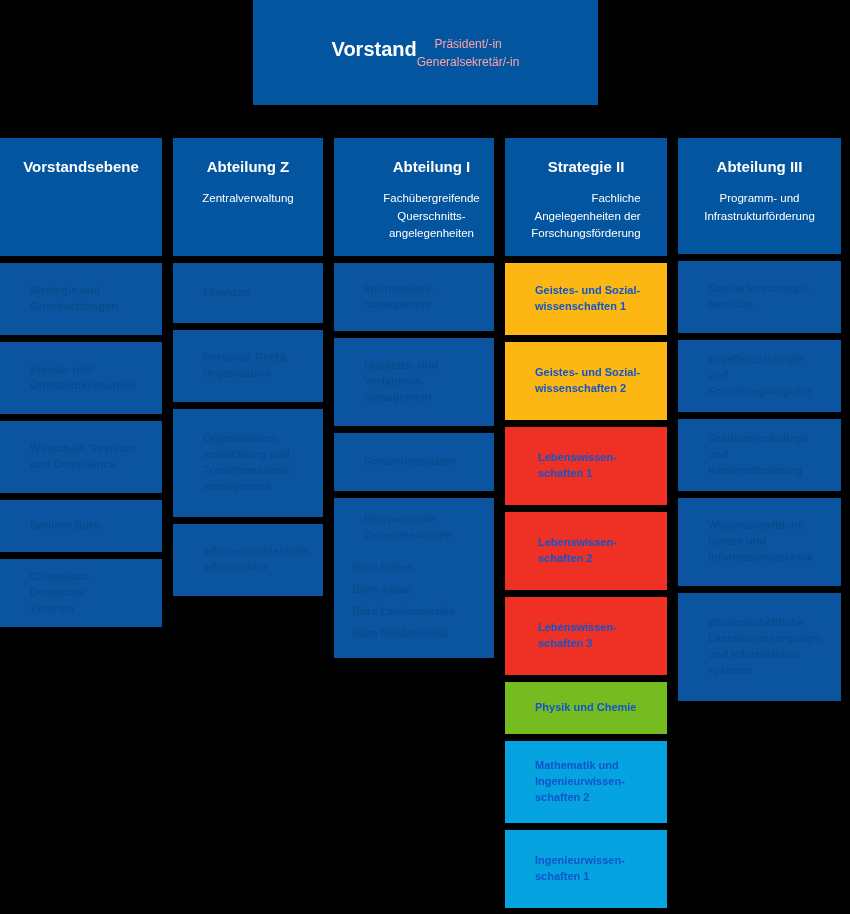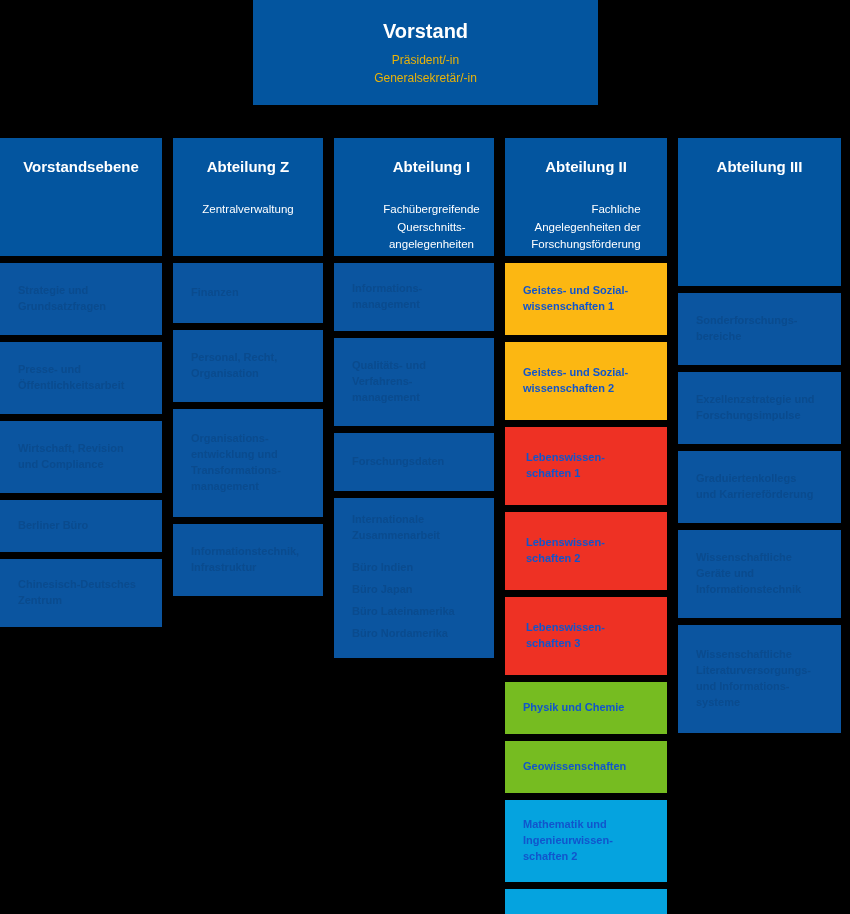--- a/index.html
+++ b/index.html
@@ -18,34 +18,34 @@
   
   #board-box {
     position: absolute;
     left: 253px;
     top: 0px;
     width: 345px;
     height: 105px;
     background: #03559F;
     box-sizing: border-box;
     display: flex;
-    flex-direction: column;
+    flex-direction: row;
     align-items: center;
     justify-content: center;
     text-align: center;
   }
   #board-box .board-title {
     color: #ffffff;
     font-size: 20px;
     font-weight: bold;
     line-height: 1.2;
     margin-bottom: 8px;
   }
   #board-box .board-sub {
-    color: #eab308;
+    color: #fca5a5;
     font-size: 12px;
     line-height: 1.5;
   }
 
   
   #columns {
     position: absolute;
     left: 0px;
     top: 138px;
     width: 850px;
@@ -79,41 +79,41 @@
   .col-header .hdr-title {
     color: #ffffff;
     font-size: 15px;
     font-weight: bold;
     line-height: 1.25;
   }
   .col-header .hdr-sub {
     color: #ffffff;
     font-size: 11.5px;
     line-height: 1.55;
-    margin-top: 24px;
+    margin-top: 13px;
   }
 
   
   .unit {
     box-sizing: border-box;
     margin-top: 7px;
     padding: 14px 18px;
     display: flex;
     align-items: center;
     font-size: 11px;
     font-weight: bold;
     line-height: 1.45;
   }
   .unit.blue  { background: #0B55A0; color: #0A4B8E; }
   .unit.yellow{ background: #FCB712; color: #1155CC; }
   .unit.red   { background: #EE3124; color: #1155CC; padding-left: 21px; }
   .unit.green { background: #76BC21; color: #1155CC; }
   .unit.cyan  { background: #05A3DF; color: #1155CC; }
 
-  .unit .unit-text { display: block; white-space: pre-line; }
+  .unit .unit-text { display: block; white-space: pre-line; margin-left: 12px; }
 
   .unit .sub-list {
     display: block;
     white-space: pre-line;
     margin-top: 12px;
     line-height: 2.0;
   }
 </style>
 </head>
 <body>
@@ -224,21 +224,21 @@
           <span class="sub-list">Büro Indien
 Büro Japan
 Büro Lateinamerika
 Büro Nordamerika</span>
         </div>
       </div>
     </div>
     <div class="col-gap"></div>
     <div class="column col-w-3">
       <div class="col-header" style="height: 118px;">
-        <div class="hdr-title">Abteilung II</div>
+        <div class="hdr-title">Strategie II</div>
         <div class="hdr-sub" style="white-space: pre-line; text-align: right;">Fachliche
 Angelegenheiten der
 Forschungsförderung</div>
       </div>
       <div class="unit yellow" style="height: 72px;">
         <div>
           <span class="unit-text">Geistes- und Sozial-
 wissenschaften 1</span>
         </div>
       </div>
@@ -264,43 +264,40 @@
         <div>
           <span class="unit-text">Lebenswissen-
 schaften 3</span>
         </div>
       </div>
       <div class="unit green" style="height: 52px;">
         <div>
           <span class="unit-text">Physik und Chemie</span>
         </div>
       </div>
-      <div class="unit green" style="height: 52px;">
-        <div>
-          <span class="unit-text">Geowissenschaften</span>
-        </div>
-      </div>
       <div class="unit cyan" style="height: 82px;">
         <div>
           <span class="unit-text">Mathematik und
 Ingenieurwissen-
 schaften 2</span>
         </div>
       </div>
       <div class="unit cyan" style="height: 78px;">
         <div>
           <span class="unit-text">Ingenieurwissen-
 schaften 1</span>
         </div>
       </div>
     </div>
     <div class="col-gap"></div>
     <div class="column col-w-4">
-      <div class="col-header" style="height: 148px;">
+      <div class="col-header" style="height: 116px;">
         <div class="hdr-title">Abteilung III</div>
+        <div class="hdr-sub" style="white-space: pre-line;">Programm- und
+Infrastrukturförderung</div>
       </div>
       <div class="unit blue" style="height: 72px;">
         <div>
           <span class="unit-text">Sonderforschungs-
 bereiche</span>
         </div>
       </div>
       <div class="unit blue" style="height: 72px;">
         <div>
           <span class="unit-text">Exzellenzstrategie und

